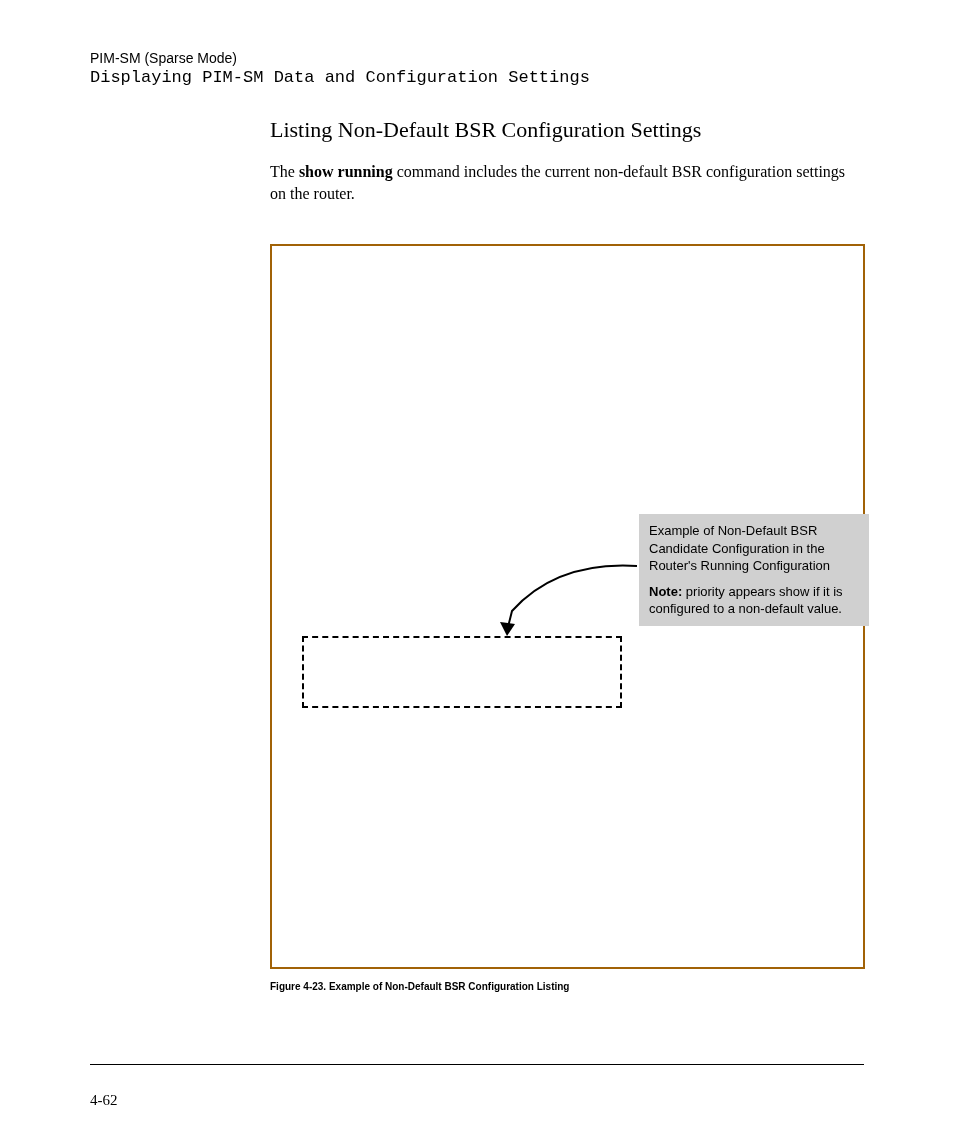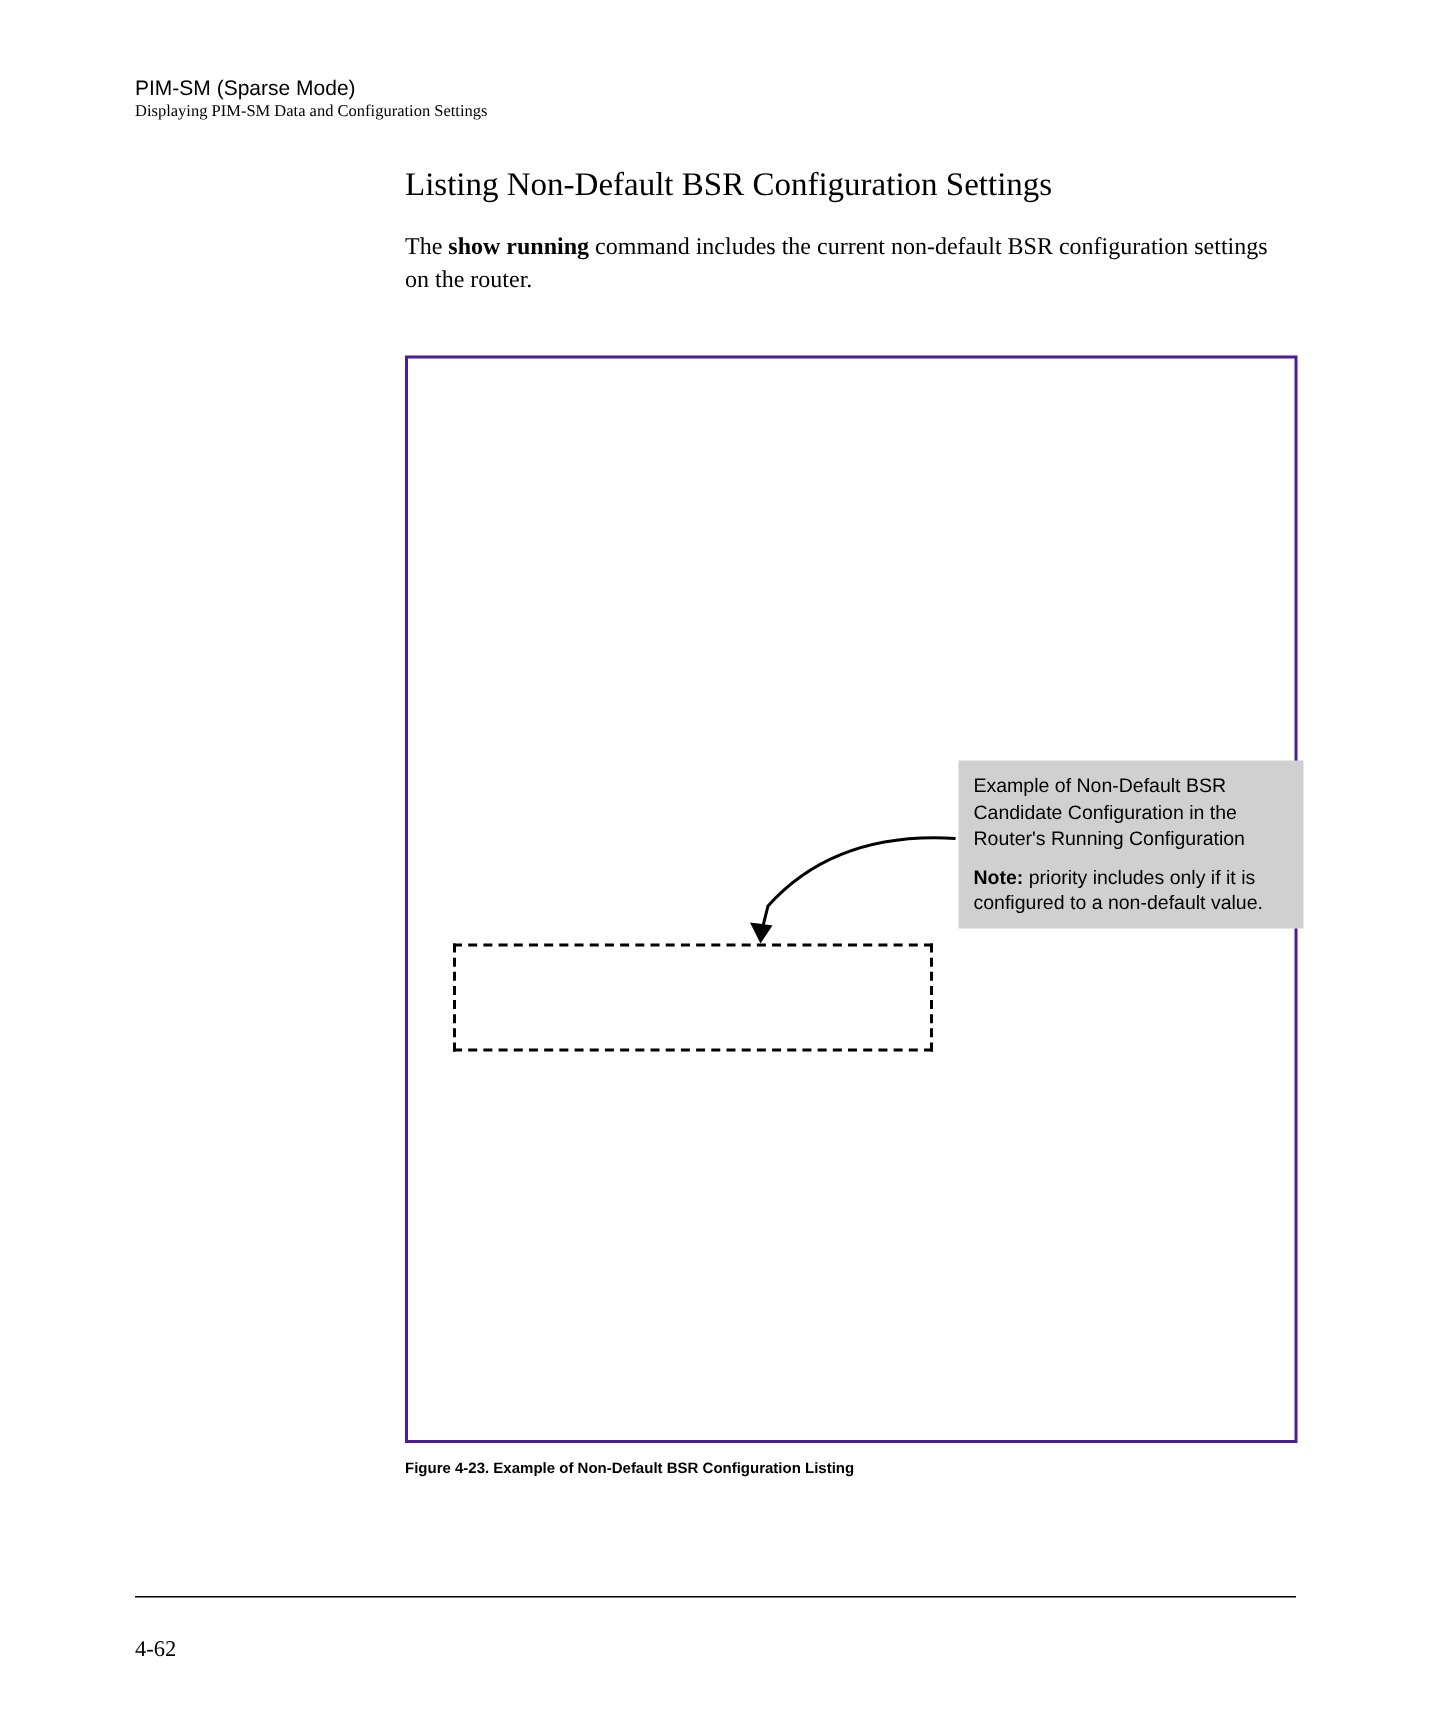--- a/index.html
+++ b/index.html
@@ -18,22 +18,22 @@
     .header-block {
       margin-bottom: 30px;
     }
     .header-title {
       font-family: Arial, Helvetica, sans-serif;
       font-weight: normal;
       font-size: 14px;
       color: #000;
     }
     .header-subtitle {
-      font-family: Liberation Serif, serif;
-      font-size: 11px;
+      font-family: Liberation Mono, monospace;
+      font-size: 17px;
       color: #000;
       margin-top: 2px;
     }
     .content {
       margin-left: 180px;
     }
     .section-heading {
       font-family: "Times New Roman", Times, serif;
       font-size: 22px;
       font-weight: normal;
@@ -44,21 +44,21 @@
       font-family: "Times New Roman", Times, serif;
       font-size: 16px;
       color: #000;
       line-height: 1.35;
       margin-bottom: 40px;
     }
     .body-text .bold {
       font-weight: bold;
     }
     .figure-box {
-      border: 2px solid #4c1d95;
+      border: 2px solid #a16207;
       width: 595px;
       height: 725px;
       position: relative;
       background: #fff;
     }
     .callout-box {
       position: absolute;
       top: 268px;
       right: -6px;
       width: 230px;
@@ -128,21 +128,21 @@
 
   <p class="body-text">
     <span>The </span><span class="bold">show running</span><span> command includes the current non-default BSR configuration settings on the router.</span>
   </p>
 
   <div class="figure-box">
 
     <div class="callout-box">
       <div class="callout-top">Example of Non-Default BSR Candidate Configuration in the Router's Running Configuration</div>
       <div>
-        <span class="note-label">Note:</span><span> priority includes only if it is configured to a non-default value.</span>
+        <span class="note-label">Note:</span><span> priority appears show if it is configured to a non-default value.</span>
       </div>
     </div>
 
     <svg class="arrow-svg" viewBox="0 0 180 90">
       <path d="M 170 10 Q 90 5, 45 55 L 40 75" stroke="#000" stroke-width="2" fill="none"></path>
       <polygon points="40,80 33,66 48,68" fill="#000"></polygon>
     </svg>
 
     <div class="dashed-box"></div>
 

